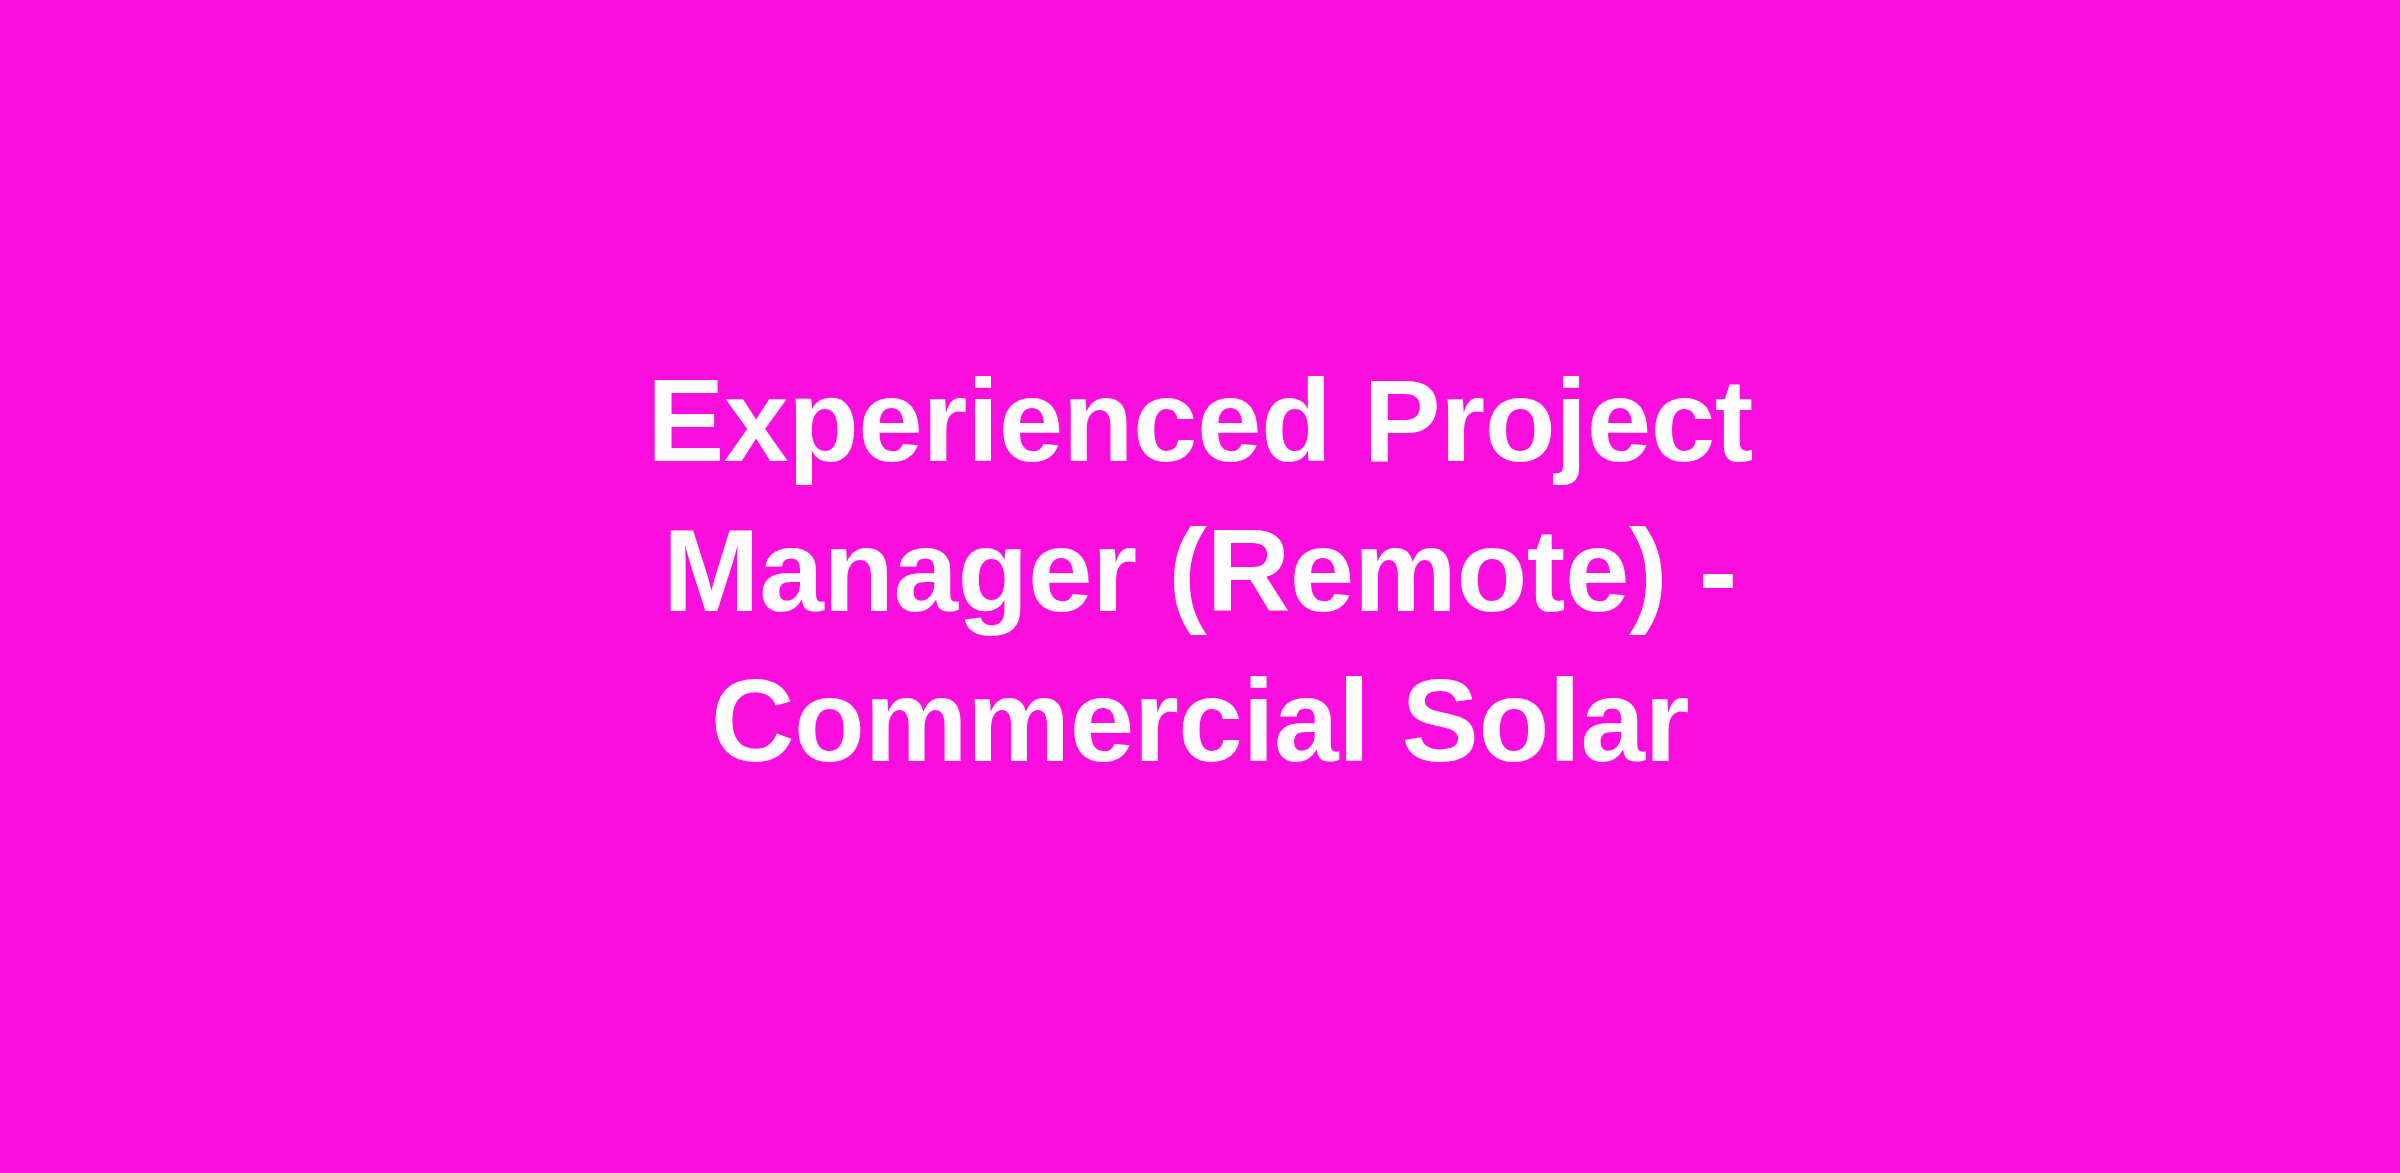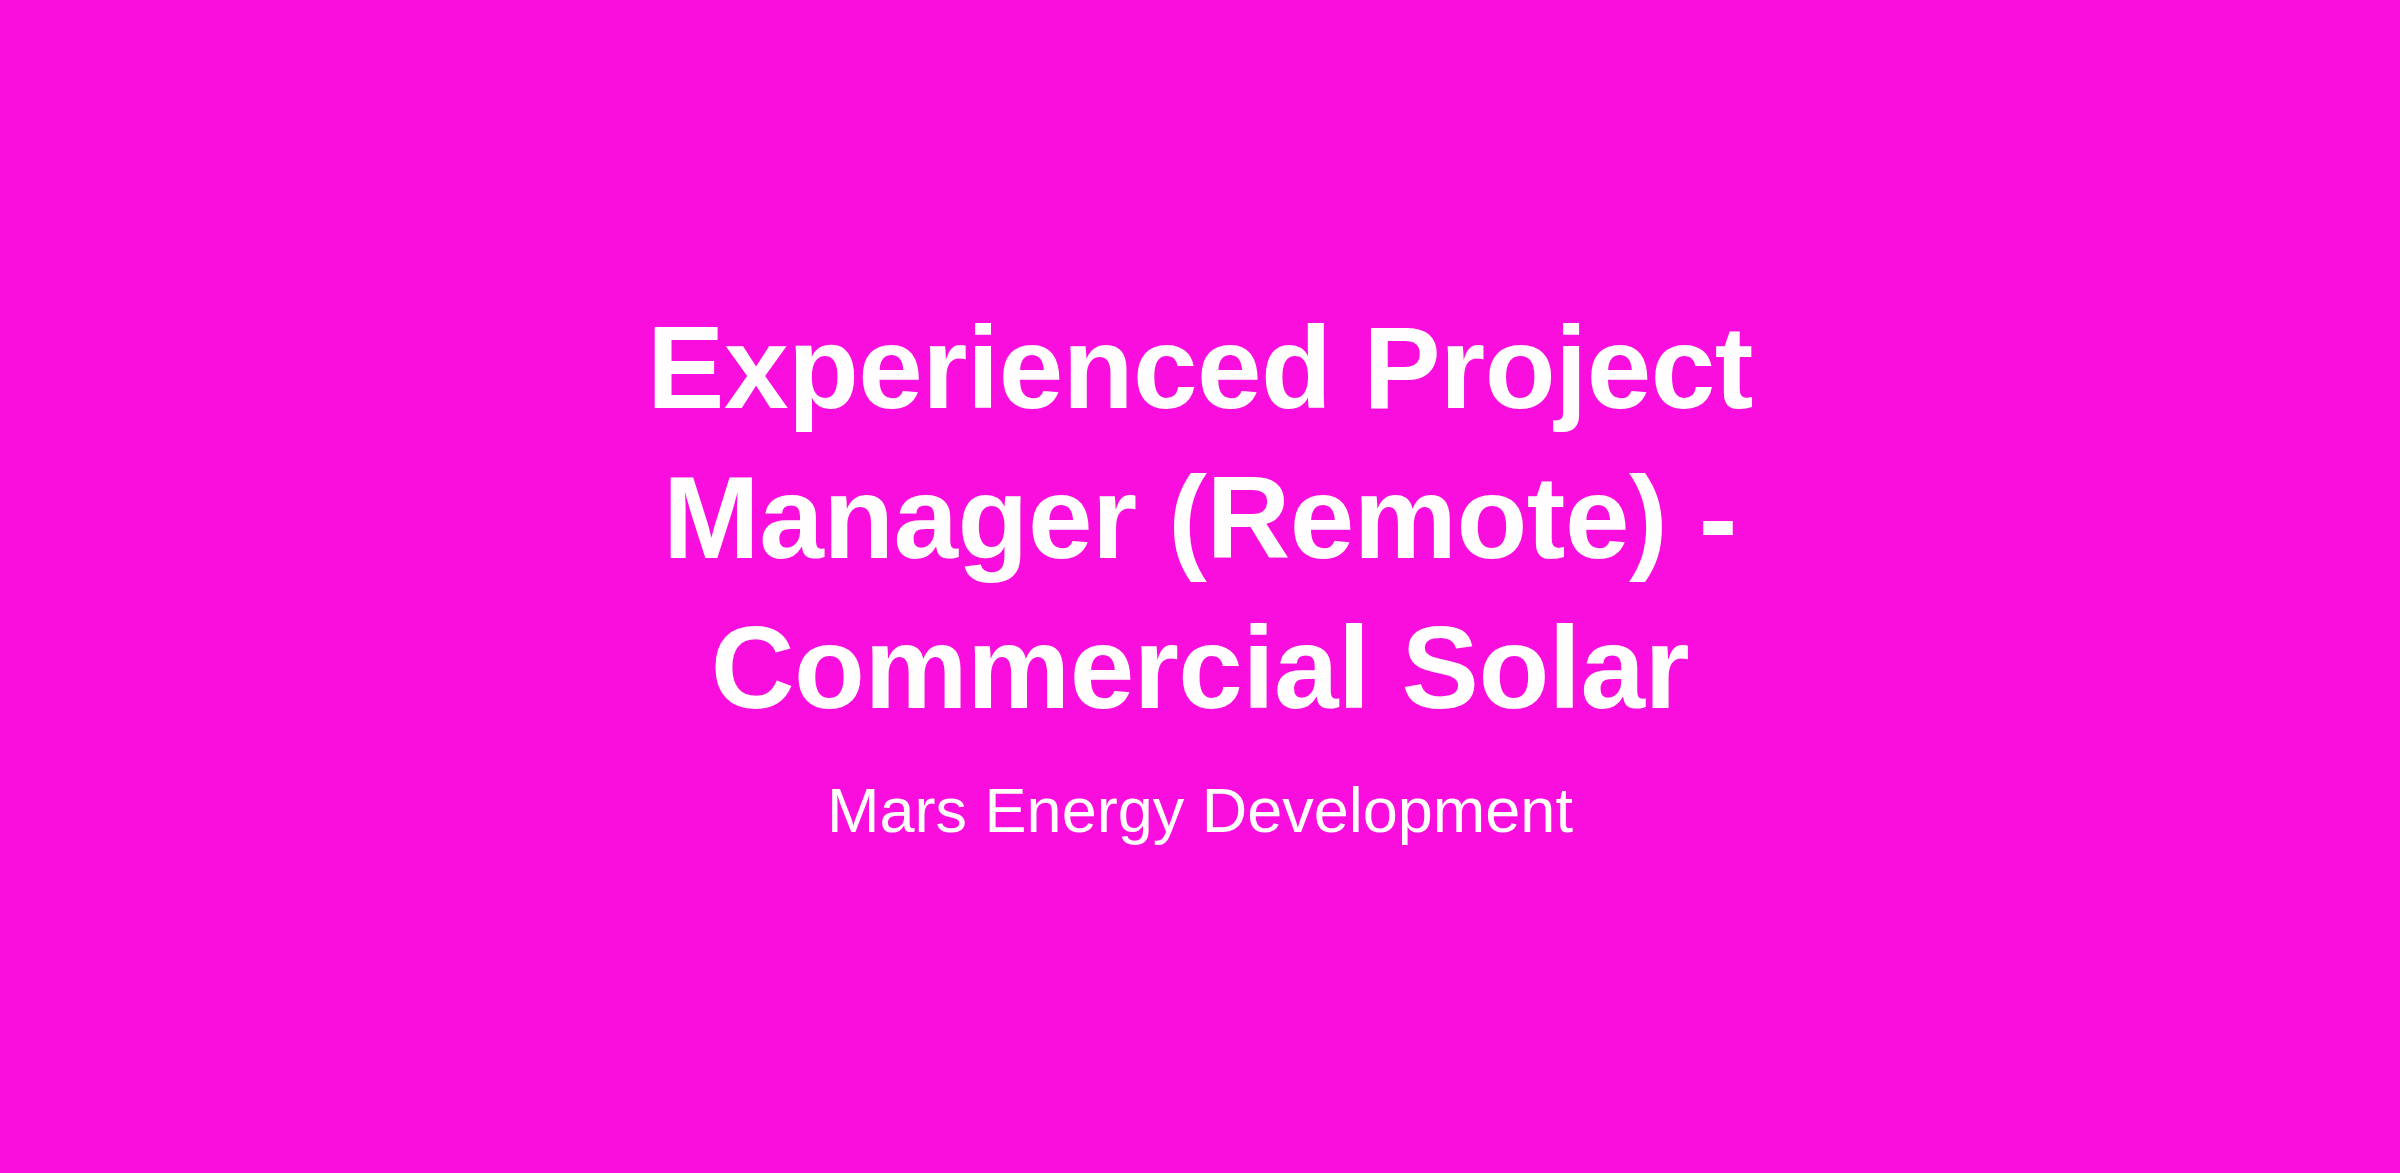--- a/index.html
+++ b/index.html
@@ -55,15 +55,14 @@
     text-align: center;
     width: 1190px;
   }
 </style>
 </head>
 <body style="background: rgb(250, 14, 221);">
 
 <div id="card" style="background: rgb(250, 14, 221);">
   <div id="text-block">
     <h1 id="job-title" style="color: rgb(255, 253, 254);">Experienced Project Manager (Remote) - Commercial Solar</h1>
-    <div id="company-name" style="color: rgb(255, 253, 254);">Mars Energy Development</div>
   </div>
 </div>
 
 </body></html>

